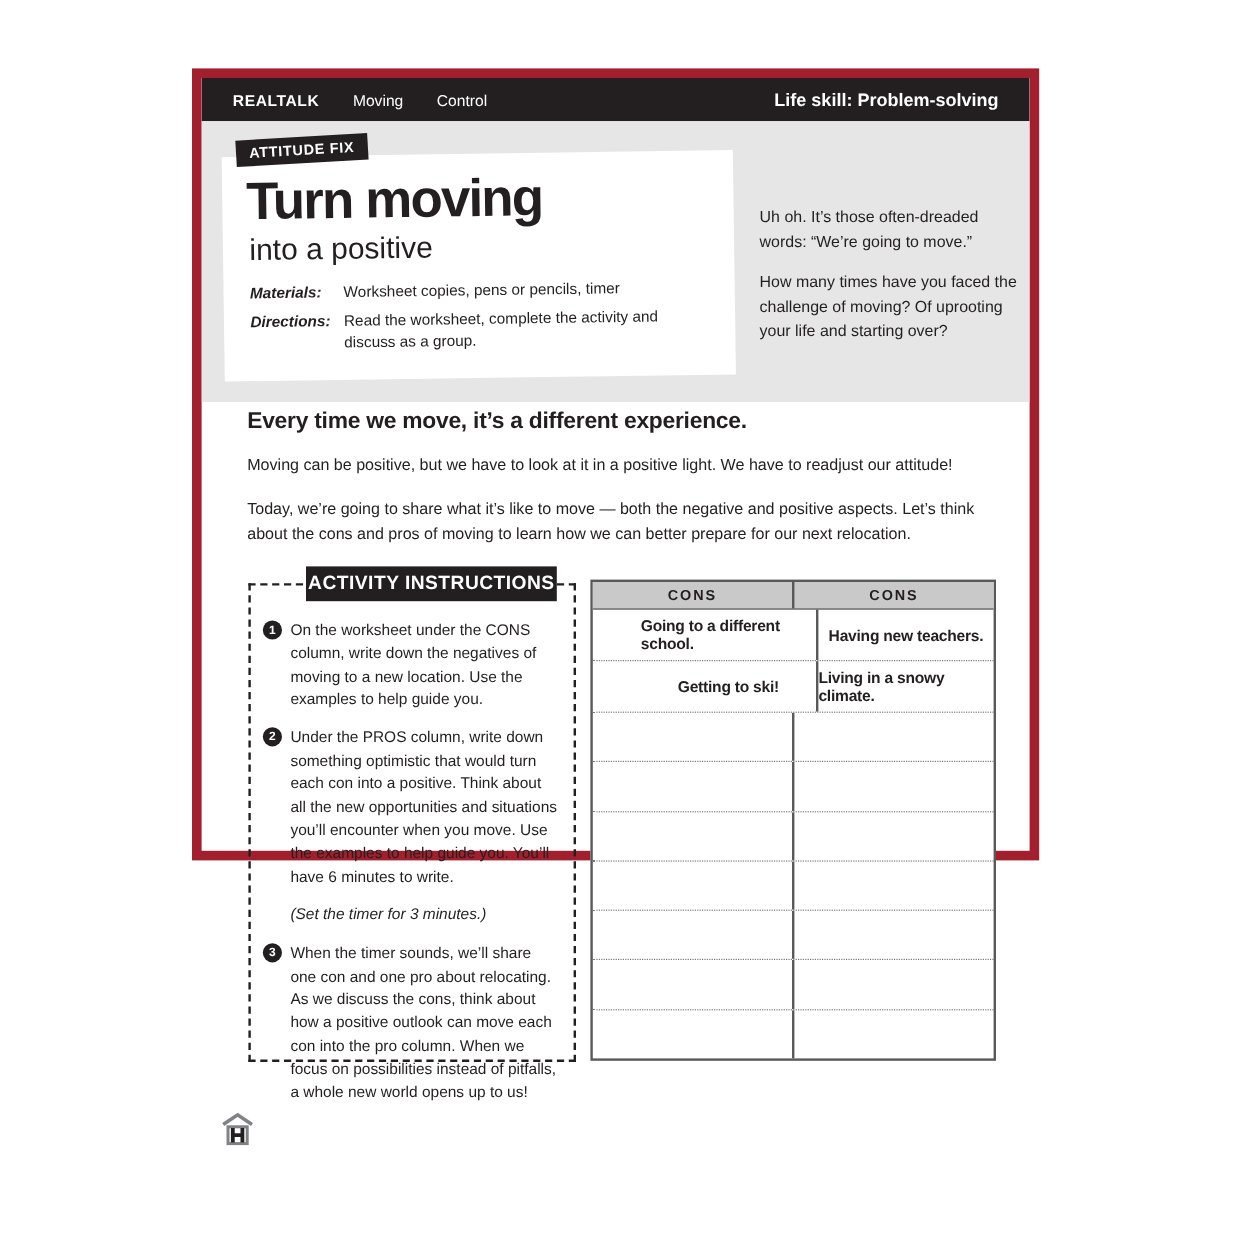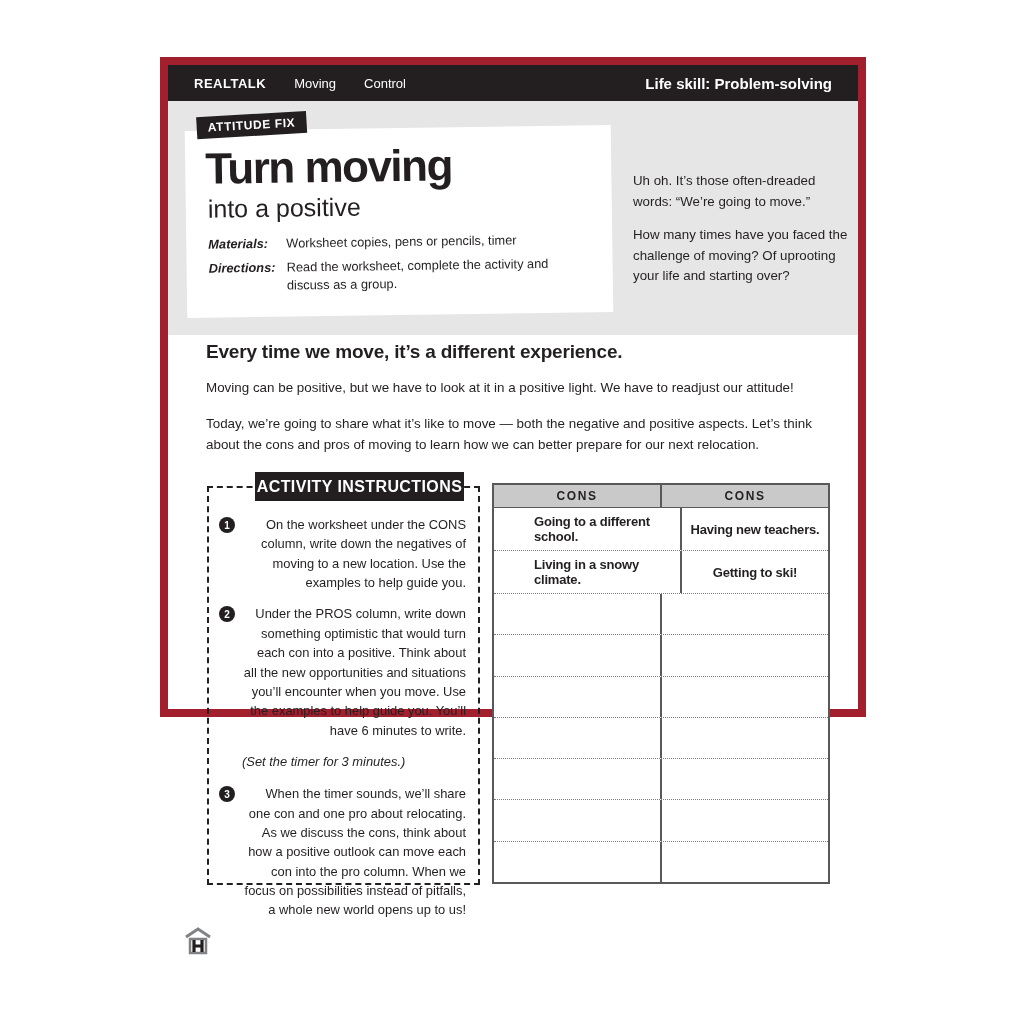--- a/index.html
+++ b/index.html
@@ -31,21 +31,21 @@
   .section{position:absolute;left:38px;top:276px;width:632px;}
   .section h2{margin:0;font-size:19px;font-weight:800;letter-spacing:-.2px;}
   .section p{margin:15px 0 0 0;font-size:13.4px;line-height:1.55;}
 
   
   .activity{position:absolute;left:39px;top:421px;width:273px;height:399px;border:2px dashed #231F20;box-sizing:border-box;}
   .activity-header{position:absolute;left:46px;top:-16px;width:209px;height:29px;background:#231F20;color:#fff;display:flex;align-items:center;justify-content:center;font-weight:700;font-size:16px;letter-spacing:.4px;}
   .steps{padding:27px 12px 0 10px;}
   .step{display:flex;margin-bottom:12px;}
   .step-num{flex:0 0 16px;height:16px;border-radius:50%;background:#231F20;color:#fff;font-size:10px;font-weight:700;display:flex;align-items:center;justify-content:center;margin:2px 7px 0 0;}
-  .step-text{font-size:12.9px;line-height:1.5;text-align:right;}
+  .step-text{font-size:12.9px;line-height:1.5;}
   .step-note{font-style:italic;font-size:12.9px;margin:0 0 13px 23px;line-height:1.5;}
 
   
   .ws-table{position:absolute;left:324px;top:418px;width:338px;height:401px;border:2px solid #58595B;box-sizing:border-box;display:flex;flex-direction:column;background:#fff;}
   .ws-row{display:flex;border-bottom:1px dotted #7a7a7a;}
   .ws-row.hdr{flex:0 0 22px;background:#C9C9C9;border-bottom:1px solid #58595B;}
   .ws-row.example{flex:0 0 42px;padding-left:40px;}
   .ws-row.empty{flex:1 1 auto;}
   .ws-row.last{border-bottom:none;}
   .ws-cell{flex:1;display:flex;align-items:center;justify-content:center;border-right:2px solid #58595B;}
@@ -119,22 +119,22 @@
     <div class="ws-table">
       <div class="ws-row hdr">
         <div class="ws-cell">CONS</div>
         <div class="ws-cell">CONS</div>
       </div>
       <div class="ws-row example">
         <div class="ws-cell">Going to a different school.</div>
         <div class="ws-cell">Having new teachers.</div>
       </div>
       <div class="ws-row example">
+        <div class="ws-cell">Getting to ski!</div>
         <div class="ws-cell">Living in a snowy climate.</div>
-        <div class="ws-cell">Getting to ski!</div>
       </div>
       <div class="ws-row empty">
           <div class="ws-cell"></div>
           <div class="ws-cell"></div>
         </div>
       <div class="ws-row empty">
           <div class="ws-cell"></div>
           <div class="ws-cell"></div>
         </div>
       <div class="ws-row empty">

